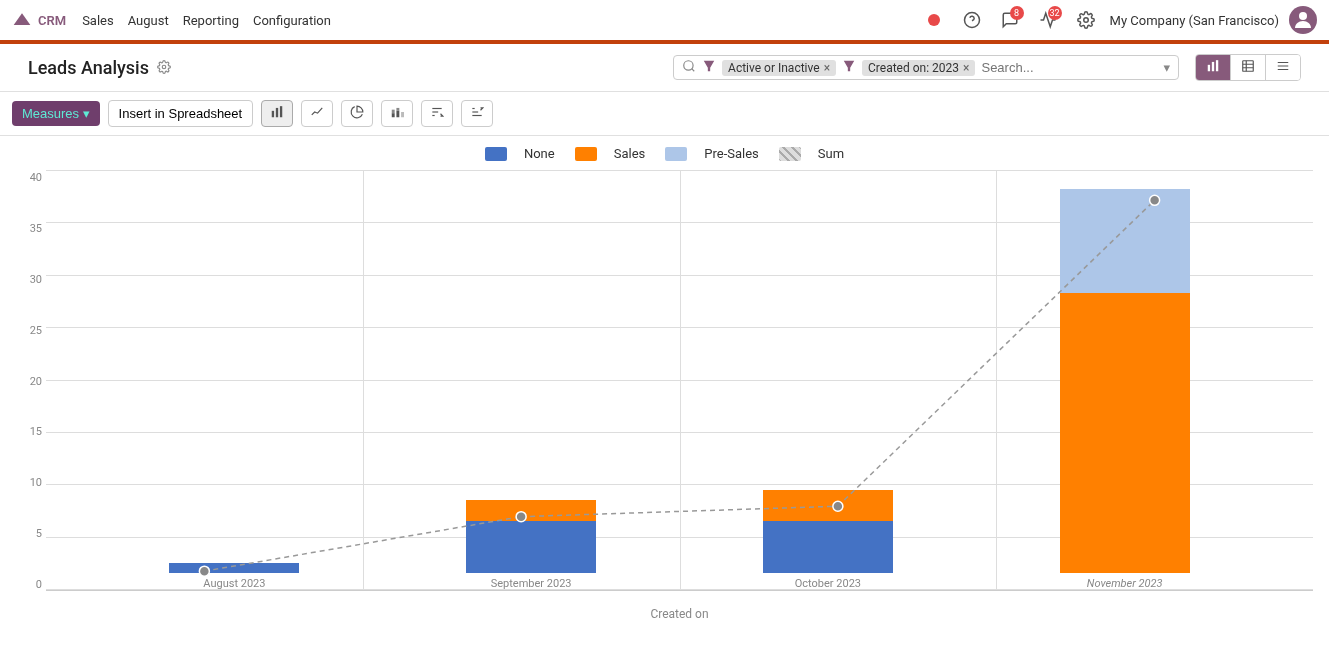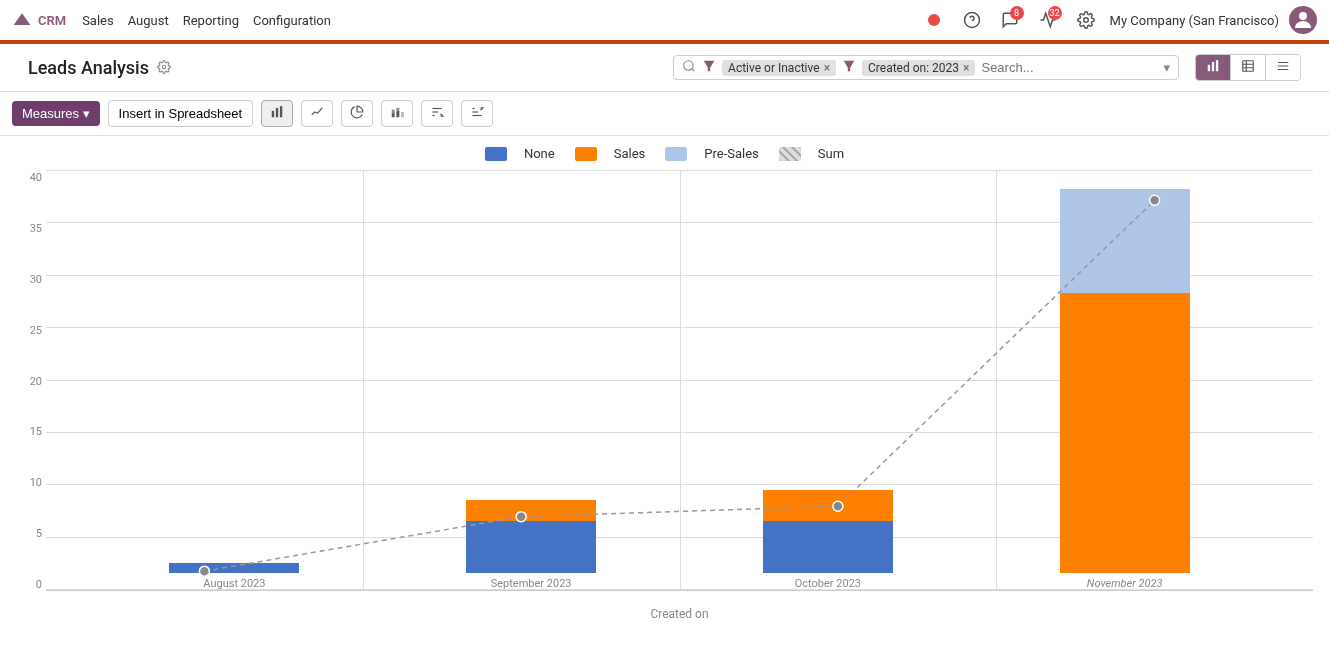--- a/index.html
+++ b/index.html
@@ -33,21 +33,21 @@
     .search-icon { color: #888; }
     .view-btns { display: flex; margin-left: 16px; border: 1px solid #ccc; border-radius: 4px; overflow: hidden; }
     .view-btn { padding: 4px 10px; cursor: pointer; background: #fff; border: none; border-right: 1px solid #ccc; font-size: 14px; color: #555; }
     .view-btn:last-child { border-right: none; }
     .view-btn.active { background: #875a7b; color: #fff; }
     
     
     .toolbar {
       display: flex; align-items: center; padding: 8px 12px; border-bottom: 1px solid #e0e0e0; gap: 8px;
     }
-    .btn-measures { background: #6f3e6c; color: #ffffff; border: none; border-radius: 4px; padding: 5px 10px; cursor: pointer; font-size: 13px; display: flex; align-items: center; gap: 4px; }
+    .btn-measures { background: #6f3e6c; color: #5eead4; border: none; border-radius: 4px; padding: 5px 10px; cursor: pointer; font-size: 13px; display: flex; align-items: center; gap: 4px; }
     .btn-insert { background: #fff; border: 1px solid #ccc; border-radius: 4px; padding: 5px 10px; cursor: pointer; font-size: 13px; }
     .toolbar-icon-btn { background: #fff; border: 1px solid #ccc; border-radius: 4px; padding: 4px 8px; cursor: pointer; font-size: 14px; color: #555; }
     .toolbar-icon-btn.active { background: #eee; border-color: #aaa; }
     .chart-legend { display: flex; align-items: center; justify-content: center; gap: 20px; margin-bottom: 10px; font-size: 13px; }
     .legend-item { display: flex; align-items: center; gap: 17px; }
     .legend-color { width: 22px; height: 14px; border-radius: 2px; }
     .legend-hatched { width: 22px; height: 14px; background: repeating-linear-gradient(45deg, #aaa, #aaa 2px, #ddd 2px, #ddd 6px); border-radius: 2px; }
   </style>
 </head>
 <body>

